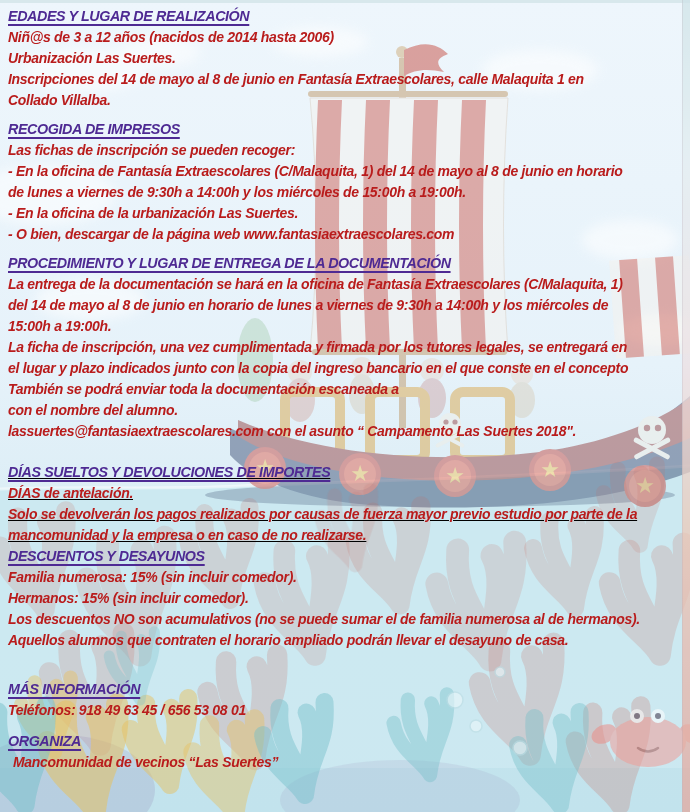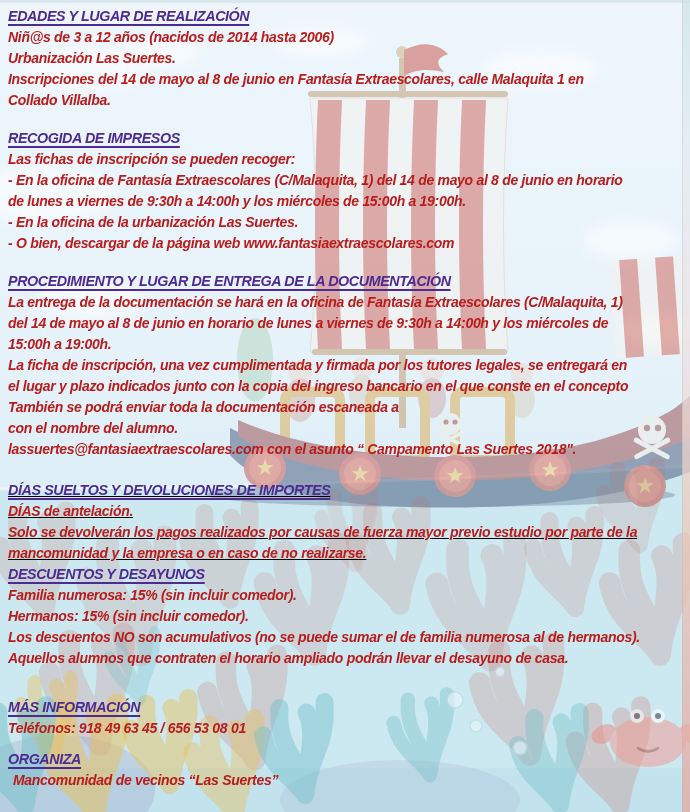--- a/index.html
+++ b/index.html
@@ -13,21 +13,21 @@
     position:absolute;right:0;top:0;width:7px;height:812px;z-index:2;
     background:linear-gradient(180deg,#cfe3e8 0%,#e3edf0 20%,#ecdfe2 45%,#ecc9b8 65%,#e8b9ad 80%,#e2a89e 100%);
     opacity:.75;border-left:1px solid rgba(180,170,180,.35);
   }
   .content{
     position:absolute;left:0;top:0;width:690px;height:572px;z-index:1;
     padding:6px 5px 0 8px;box-sizing:border-box;
     font-style:italic;font-weight:700;font-size:14px;line-height:21px;
   }
   .section{margin:0;}
-  .section + .section{margin-top:17px;}
+  .section + .section{margin-top:8px;}
   .section:nth-child(4){margin-top:20px;text-decoration:underline;}
   .section:nth-child(5){margin-top:0;}
   .section:nth-child(6){margin-top:28px;}
   .section:nth-child(7){margin-top:10px;}
   .heading{
     color:#4e2a93;font-size:14.3px;letter-spacing:-0.4px;
     text-decoration:underline;text-decoration-thickness:1.5px;text-underline-offset:3px;
     white-space:nowrap;
   }
   .line{color:#b91c1c;letter-spacing:-0.3px;white-space:nowrap;}

